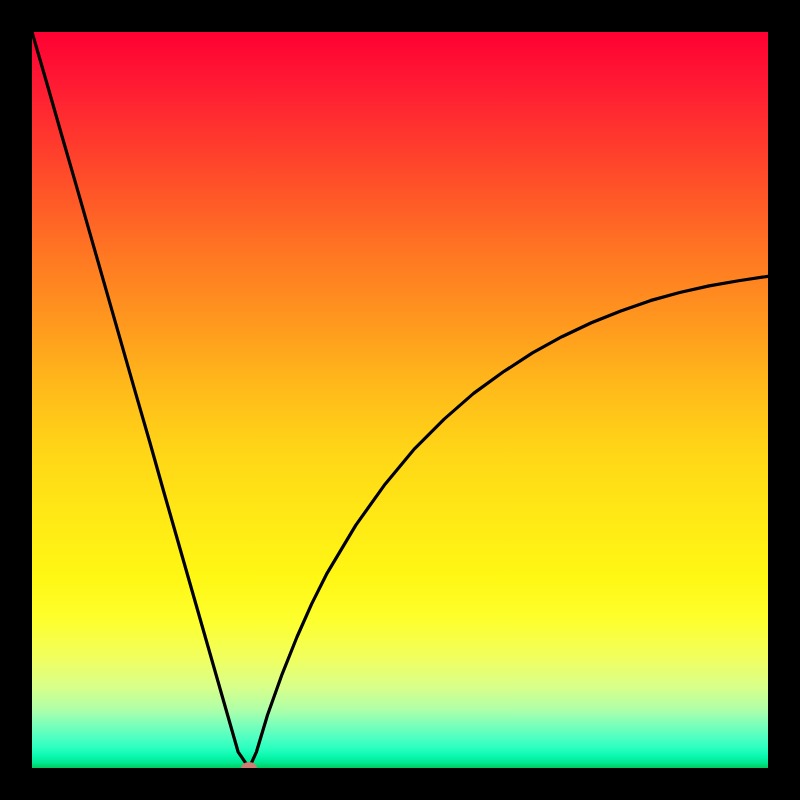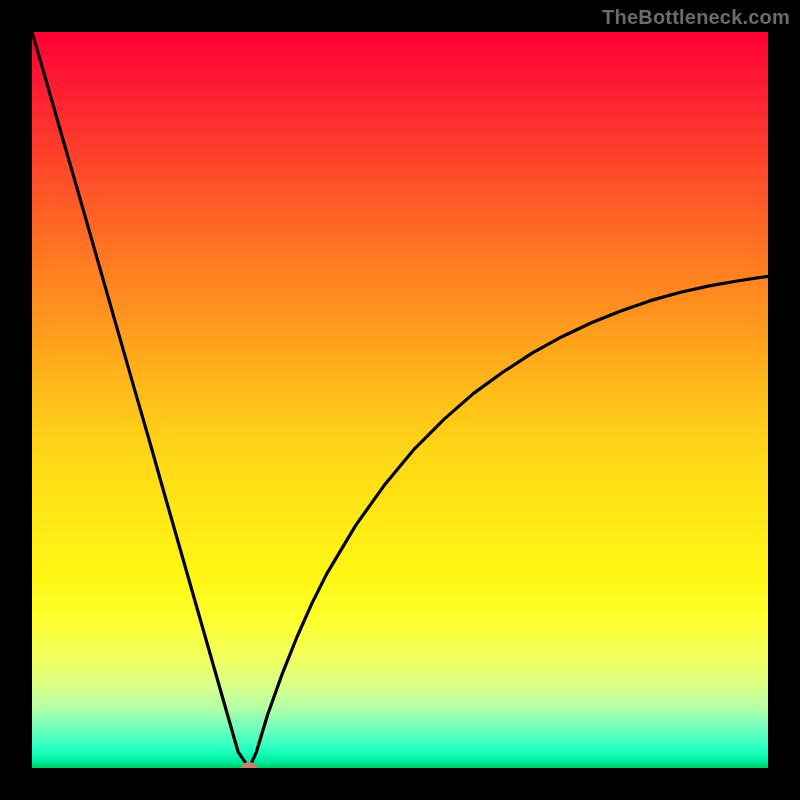--- a/index.html
+++ b/index.html
@@ -65,21 +65,20 @@
     height: 12px;
     border-radius: 50%;
     background: #cd7d72;
     transform: translate(-50%, -50%);
   }
 </style>
 </head>
 <body>
 
 <div class="frame">
-  <div class="watermark">TheBottleneck.com</div>
   <div class="plot-area">
     <div class="gradient-bg"></div>
     <svg class="curve" viewBox="0 0 736 736" preserveAspectRatio="none">
       <path id="curve-path" fill="none" stroke="#000" stroke-width="3.2" stroke-linejoin="round" stroke-linecap="round" d="M0.00 0.00 L14.72 50.78 L29.44 102.30 L44.16 153.09 L58.88 204.61 L73.60 256.13 L88.32 307.65 L103.04 359.17 L117.76 409.95 L132.48 462.21 L147.20 513.73 L161.92 565.25 L176.64 616.77 L191.36 668.29 L206.08 719.81 L217.12 736.00 L224.48 719.81 L235.52 683.01 L250.24 641.79 L264.96 604.99 L279.68 571.87 L294.40 542.43 L323.84 493.12 L353.28 451.90 L382.72 416.58 L412.16 387.14 L441.60 361.38 L471.04 340.03 L500.48 320.90 L529.92 304.70 L559.36 290.72 L588.80 278.94 L618.24 268.64 L647.68 260.54 L677.12 253.92 L706.56 248.77 L736.00 244.35"></path>
     </svg>
     <div id="marker" class="marker" style="left: 217.12px; top: 736px;"></div>
   </div>
 </div>
 
 </body></html>

